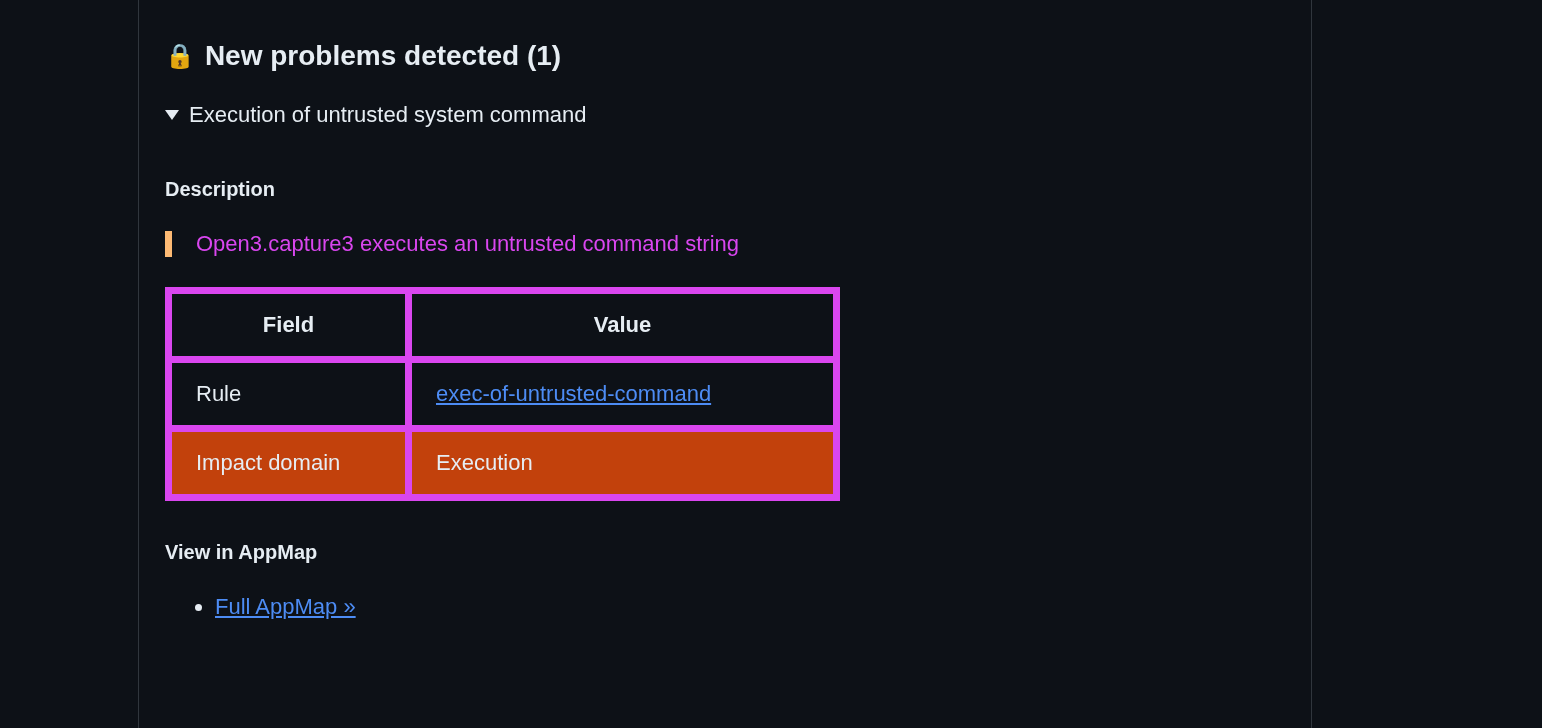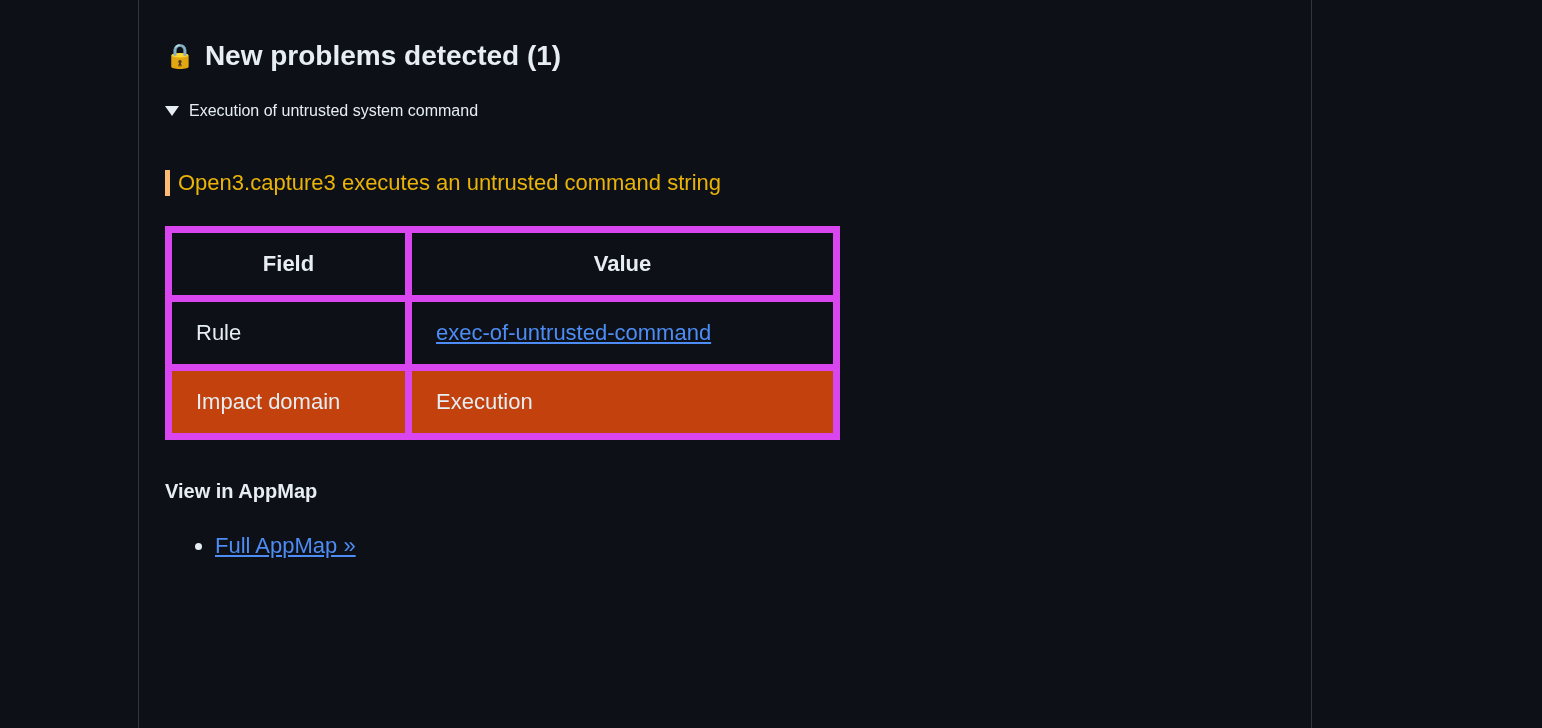--- a/index.html
+++ b/index.html
@@ -33,21 +33,21 @@
       padding-top: 40px;
       padding-bottom: 30px;
     }
     .lock-icon {
       font-size: 24px;
       margin-right: 10px;
     }
     .collapsible-header {
       display: flex;
       align-items: center;
-      font-size: 16px;
+      font-size: 22px;
       color: #e6edf3;
       padding-bottom: 50px;
       cursor: pointer;
       user-select: none;
     }
     .caret-icon {
       display: inline-block;
       width: 0;
       height: 0;
       border-left: 7px solid transparent;
@@ -55,23 +55,23 @@
       border-top: 10px solid #e6edf3;
       margin-right: 10px;
     }
     .sub-heading {
       font-size: 20px;
       font-weight: 600;
       color: #e6edf3;
       padding-bottom: 30px;
     }
     .blockquote {
-      border-left: 5px solid #fdba74;
-      padding-left: 8px;
-      color: #eab308;
+      border-left: 7px solid #fdba74;
+      padding-left: 24px;
+      color: #d946ef;
       font-size: 22px;
       margin-bottom: 30px;
     }
     table {
       border-collapse: collapse;
       margin-bottom: 40px;
     }
     th, td {
       border: 7px solid #d946ef;
       padding: 18px 24px;
@@ -122,20 +122,21 @@
   <h2 class="section-title">
     <span class="lock-icon">🔒</span>
     <span>New problems detected (1)</span>
   </h2>
 
   <div class="collapsible-header">
     <span class="caret-icon"></span>
     <span>Execution of untrusted system command</span>
   </div>
 
+  <div class="sub-heading">Description</div>
 
   <div class="blockquote">Open3.capture3 executes an untrusted command string</div>
 
   <table>
     <thead>
       <tr>
         <th class="th-field">Field</th>
         <th class="th-value">Value</th>
       </tr>
     </thead>

